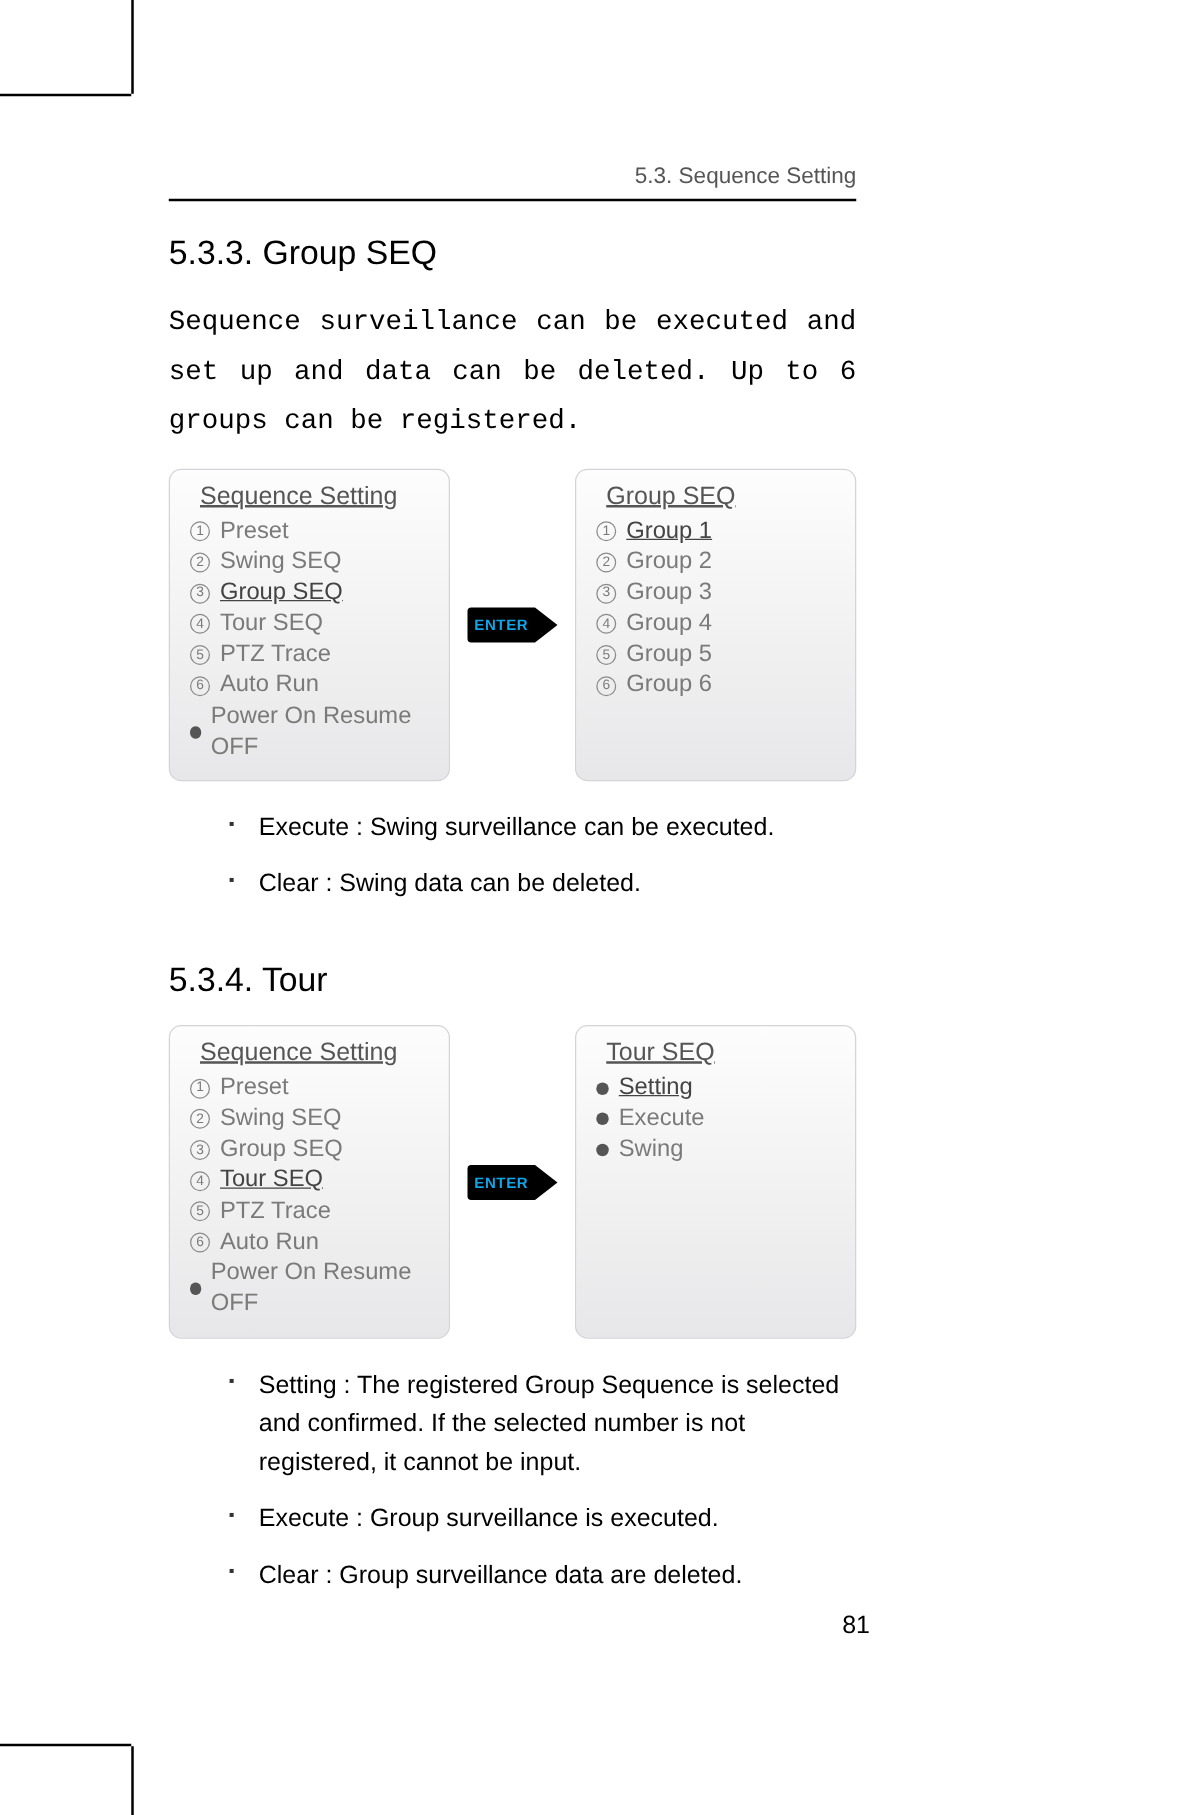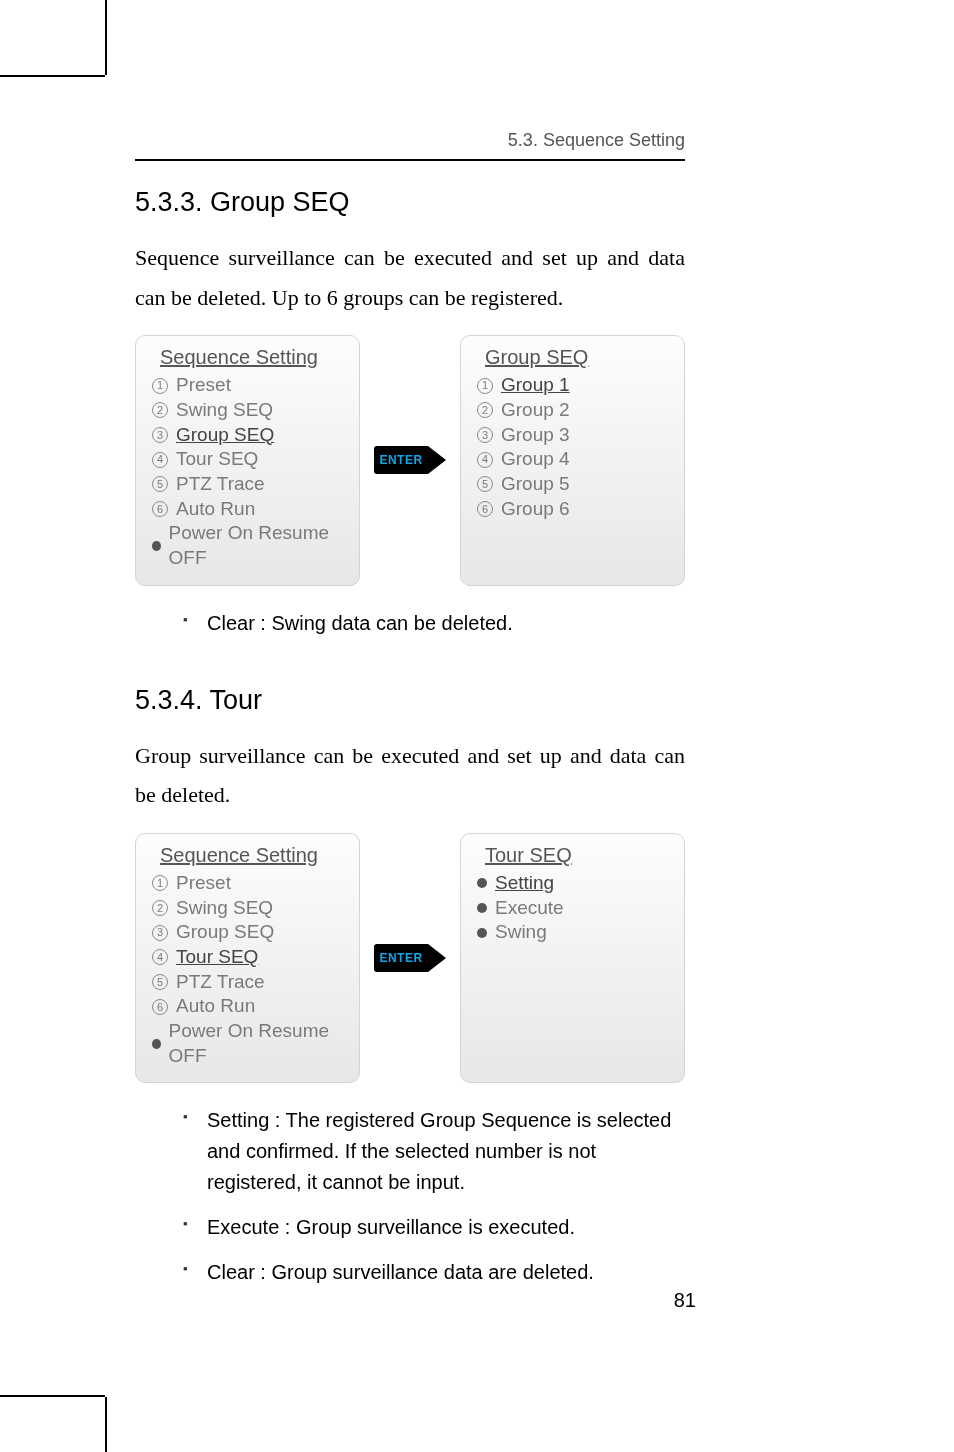--- a/index.html
+++ b/index.html
@@ -5,21 +5,21 @@
   * { box-sizing: border-box; margin: 0; padding: 0; }
   html, body { width: 954px; height: 1452px; background: #fff; font-family: Arial, Helvetica, sans-serif; color: #000; }
   .page { position: relative; width: 820px; height: 1452px; }
   .crop-v { position: absolute; top: 0; left: 105px; width: 0; height: 75px; border-left: 2px solid #000; }
   .crop-h { position: absolute; top: 75px; left: 0; width: 105px; height: 0; border-top: 2px solid #000; }
   .crop-v2 { position: absolute; bottom: 0; left: 105px; width: 0; height: 55px; border-left: 2px solid #000; }
   .crop-h2 { position: absolute; bottom: 55px; left: 0; width: 105px; height: 0; border-top: 2px solid #000; }
   .content { position: absolute; left: 135px; right: 135px; top: 130px; }
   .running-head { font-size: 18px; color: #555; font-family: 'Arial Narrow', Arial, sans-serif; text-align: right; padding-bottom: 8px; border-bottom: 2px solid #000; margin-bottom: 26px; }
   h2.section { font-size: 27px; font-weight: 400; margin-bottom: 20px; }
-  p.intro { font-size: 22px; font-family: Liberation Serif, serif; line-height: 1.8; text-align: justify; margin-bottom: 18px; }
+  p.intro { font-size: 22px; font-family: Liberation Mono, monospace; line-height: 1.8; text-align: justify; margin-bottom: 18px; }
   .diagram { display: flex; gap: 10px; margin-bottom: 22px; }
   .panel { flex: 1; background: linear-gradient(180deg, #fdfdfd 0%, #e7e7e9 100%); border: 1px solid #d4d4d8; border-radius: 10px; padding: 10px 16px 14px 16px; min-height: 160px; }
   .panel-title { font-size: 20px; color: #555; text-decoration: underline; margin: 0 0 4px 8px; }
   .panel ul { list-style: none; }
   .panel li { font-size: 19px; color: #7a7a7a; line-height: 1.3; display: flex; align-items: center; gap: 8px; }
   .panel li .num { display: inline-flex; align-items: center; justify-content: center; width: 16px; height: 16px; border: 1.3px solid #8a8a8a; border-radius: 50%; font-size: 11px; color: #7a7a7a; }
   .panel li .dot { width: 10px; height: 10px; border-radius: 50%; background: #555; display: inline-block; }
   .panel li.sel { color: #444; }
   .panel li.sel .txt { text-decoration: underline; }
   .enter-wrap { width: 80px; display: flex; justify-content: center; align-items: center; }
@@ -111,25 +111,25 @@
             </li>
             <li>
               <span class="num">6</span>
               <span class="txt">Group 6</span>
             </li>
           </ul>
       </div>
     </div>
 
     <ul class="bullets">
+        <li>Execute : Swing surveillance can be executed.</li>
         <li>Clear : Swing data can be deleted.</li>
       </ul>
 
     <h2 class="section">5.3.4. Tour</h2>
-    <p class="intro">Group surveillance can be executed and set up and data can be deleted.</p>
 
     <div class="diagram">
       <div class="panel">
         <div class="panel-title">Sequence Setting</div>
         <ul>
             <li>
               <span class="num">1</span>
               <span class="txt">Preset</span>
             </li>
             <li>

